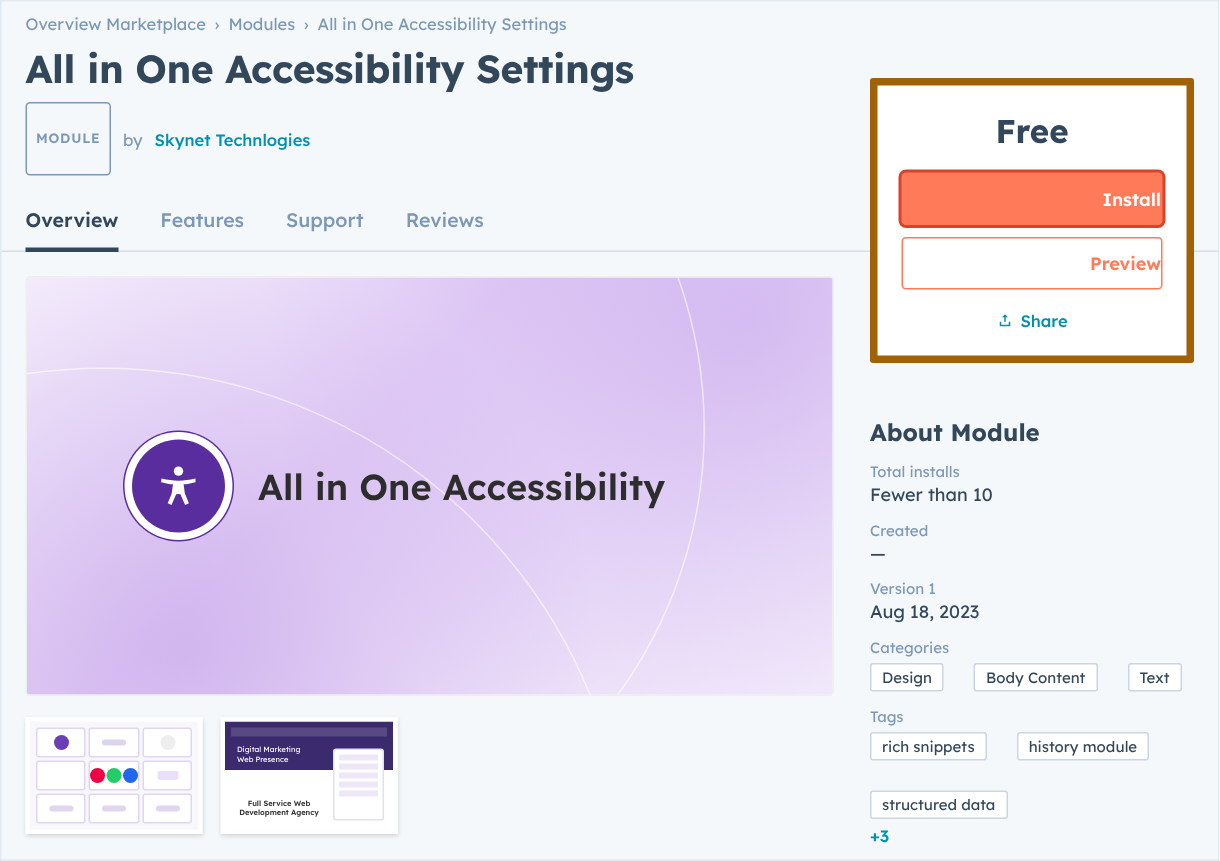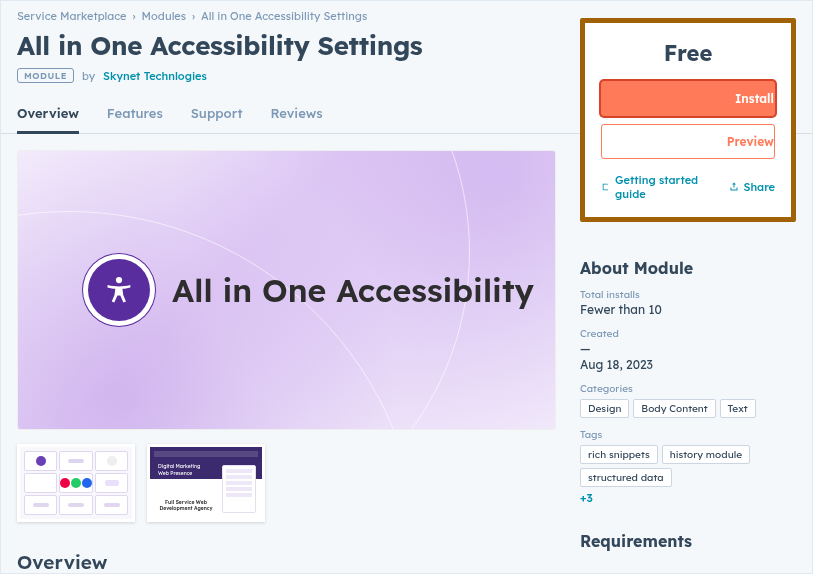--- a/index.html
+++ b/index.html
@@ -48,21 +48,21 @@
     font-size: 26px;
     font-weight: 700;
     color: var(--text-dark);
     letter-spacing: -0.3px;
   }
   .author-row { display:flex; align-items:center; gap:8px; font-size:11px;}
   .module-badge {
     border: 1px solid var(--text-muted);
     color: var(--text-muted);
     border-radius: 3px;
-    padding: 1px 6px;
+    padding: 18px 6px;
     font-size: 9px;
     letter-spacing: 0.5px;
     font-weight: 600;
   }
   .by-text { color: var(--text-muted); }
   .author-link { color: var(--link); font-weight: 500; cursor:pointer; }
 
   
   .tabs {
     display:flex;
@@ -114,21 +114,21 @@
   .hero::after  { width: 600px; height:600px; left:-150px; top:-200px; }
 
   .hero-icon {
     width: 62px; height:62px; border-radius:50%;
     background: var(--purple);
     box-shadow: 0 0 0 5px #fff, 0 0 0 6px var(--purple);
     display:flex; align-items:center; justify-content:center;
     z-index:2;
   }
   .hero-text {
-    font-size: 32px;
+    font-size: 24px;
     font-weight: 600;
     color: #2d2d2d;
     z-index:2;
   }
 
   .thumbs { display:flex; gap:12px; margin-top: 14px;}
   .thumb {
     width:118px; height:78px;
     background:#fff;
     border:3px solid #fff;
@@ -188,34 +188,34 @@
   }
   .card-links { display:flex; justify-content:center; gap:14px; margin-top: 14px; font-size:11px;}
   .card-links .clink { color: var(--link); display:flex; align-items:center; gap:4px; cursor:pointer; font-weight:500;}
   .card-links svg { width:12px; height:12px;}
 
   .about { margin-top: 36px;}
   .about h3 { font-size:16px; font-weight:700; margin:0 0 10px; color:var(--text-dark);}
   .about .lbl { font-size:10px; color: var(--text-muted); margin-top:10px;}
   .about .val { font-size:12px; color:var(--text-dark); margin-top:1px;}
   .about .link { color: var(--link); font-size:12px; font-weight:500; margin-top:3px; cursor:pointer;}
-  .chips { display:flex; flex-wrap:wrap; gap:4px; margin-top:4px;}
+  .chips { display:flex; flex-wrap:wrap; gap:20px; margin-top:4px;}
   .chip { border:1px solid var(--border); background:#fff; padding:2px 7px; font-size:10px; color:var(--text-dark); border-radius:2px;}
   .more-chips { color:var(--link); font-size:11px; font-weight:600; margin-top:4px; cursor:pointer;}
 
   .req { margin-top: 26px;}
   .req h3 { font-size:16px; font-weight:700; margin:0 0 8px;}
 </style>
 </head>
 <body>
 
 <div class="page">
 
   <div class="breadcrumbs">
-    <span class="crumb-link">Service Marketplace</span>
+    <span class="crumb-link">Overview Marketplace</span>
     <span class="sep">›</span>
     <span class="crumb-link">Modules</span>
     <span class="sep">›</span>
     <span class="crumb-active">All in One Accessibility Settings</span>
   </div>
 
   <div class="header">
     <h1 class="page-title">All in One Accessibility Settings</h1>
     <div class="author-row">
       <span class="module-badge">MODULE</span>
@@ -286,42 +286,37 @@
     </div>
 
     <div class="right">
       <div class="card">
         <div class="price">Free</div>
         <div class="btn btn-primary">Install</div>
         <div class="btn btn-secondary">Preview</div>
         <div class="card-links">
           <span class="clink">
             <svg viewBox="0 0 24 24">
-                <path fill="currentColor" d="M4 4h10a3 3 0 0 1 3 3v13H7a3 3 0 0 1-3-3zM17 7a1 1 0 0 0-1-1H6v11a1 1 0 0 0 1 1h10z"></path>
-              </svg>
-            <span>Getting started guide</span>
-          </span>
-          <span class="clink">
-            <svg viewBox="0 0 24 24">
                 <path fill="currentColor" d="M12 3l4 4h-3v6h-2V7H8zM5 13h2v4h10v-4h2v6H5z"></path>
               </svg>
             <span>Share</span>
           </span>
         </div>
       </div>
 
       <div class="about">
         <h3>About Module</h3>
 
         <div class="lbl">Total installs</div>
         <div class="val">Fewer than 10</div>
 
         <div class="lbl">Created</div>
         <div class="val">—</div>
 
+        <div class="lbl">Version 1</div>
         <div class="val">Aug 18, 2023</div>
 
         <div class="lbl">Categories</div>
         <div class="chips">
           <span class="chip">Design</span>
           <span class="chip">Body Content</span>
           <span class="chip">Text</span>
         </div>
 
         <div class="lbl">Tags</div>

